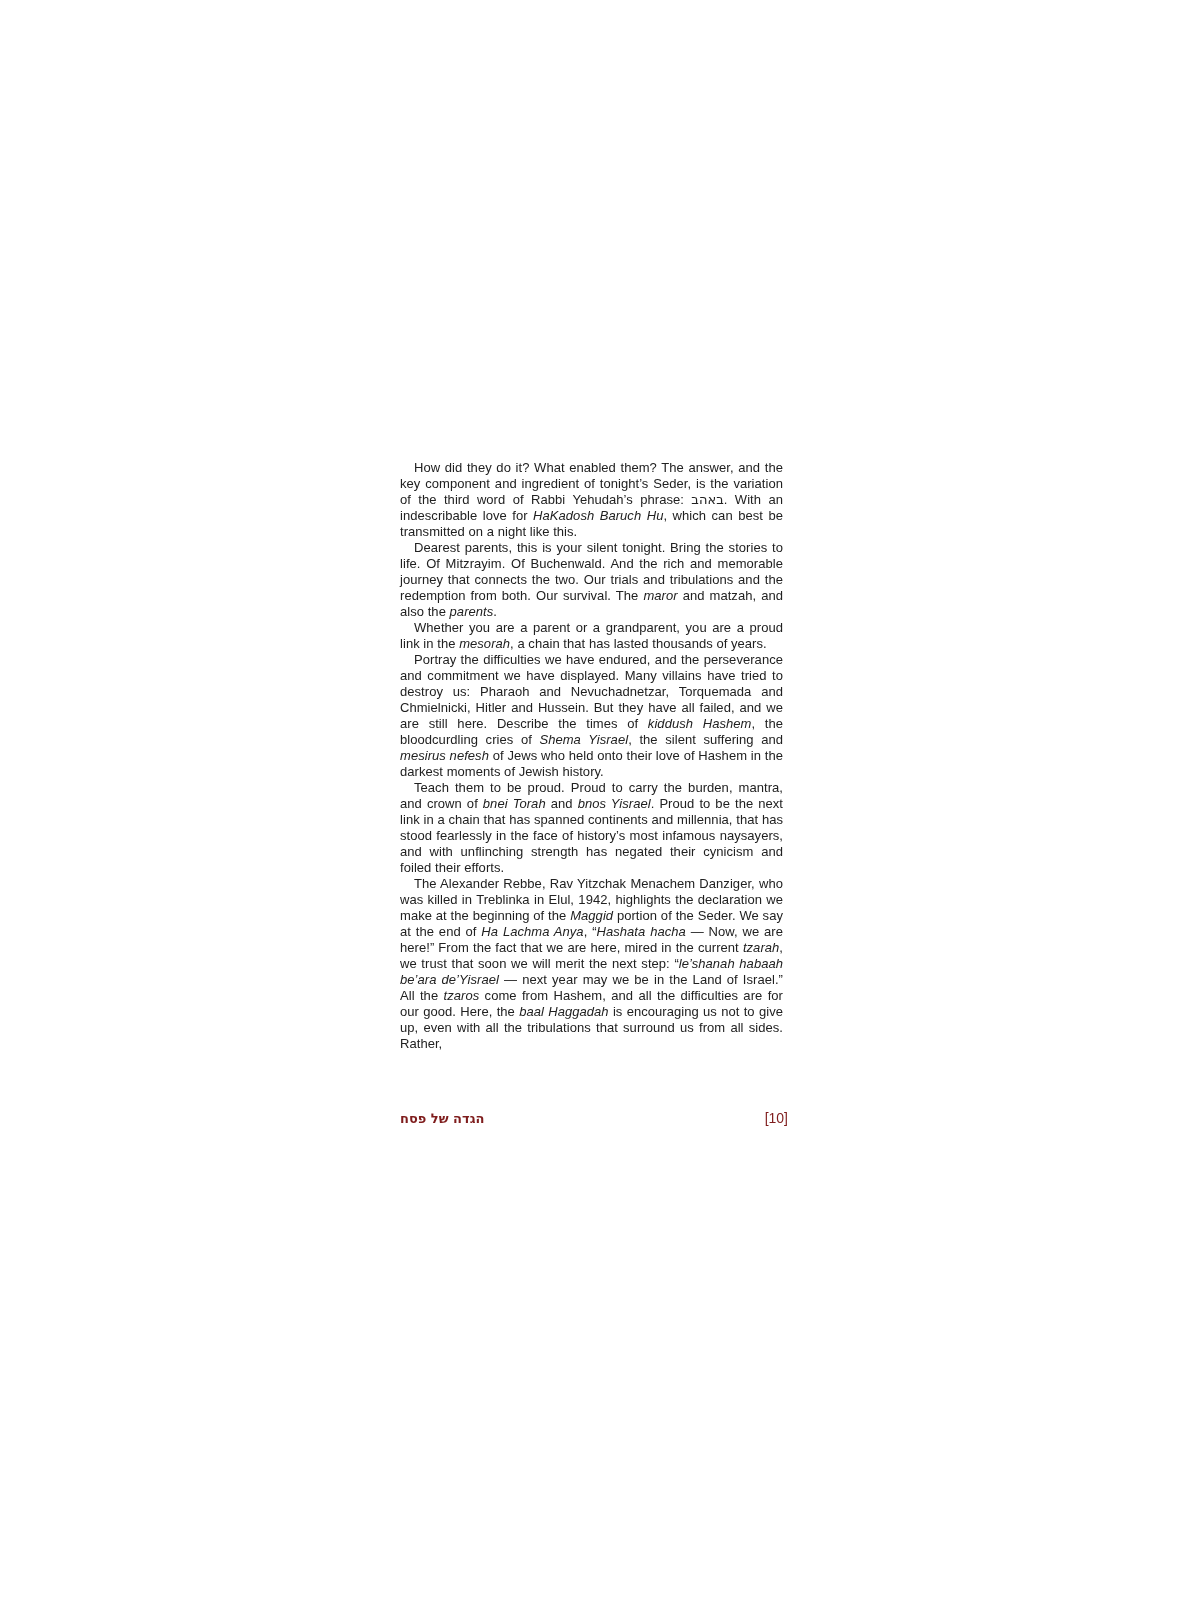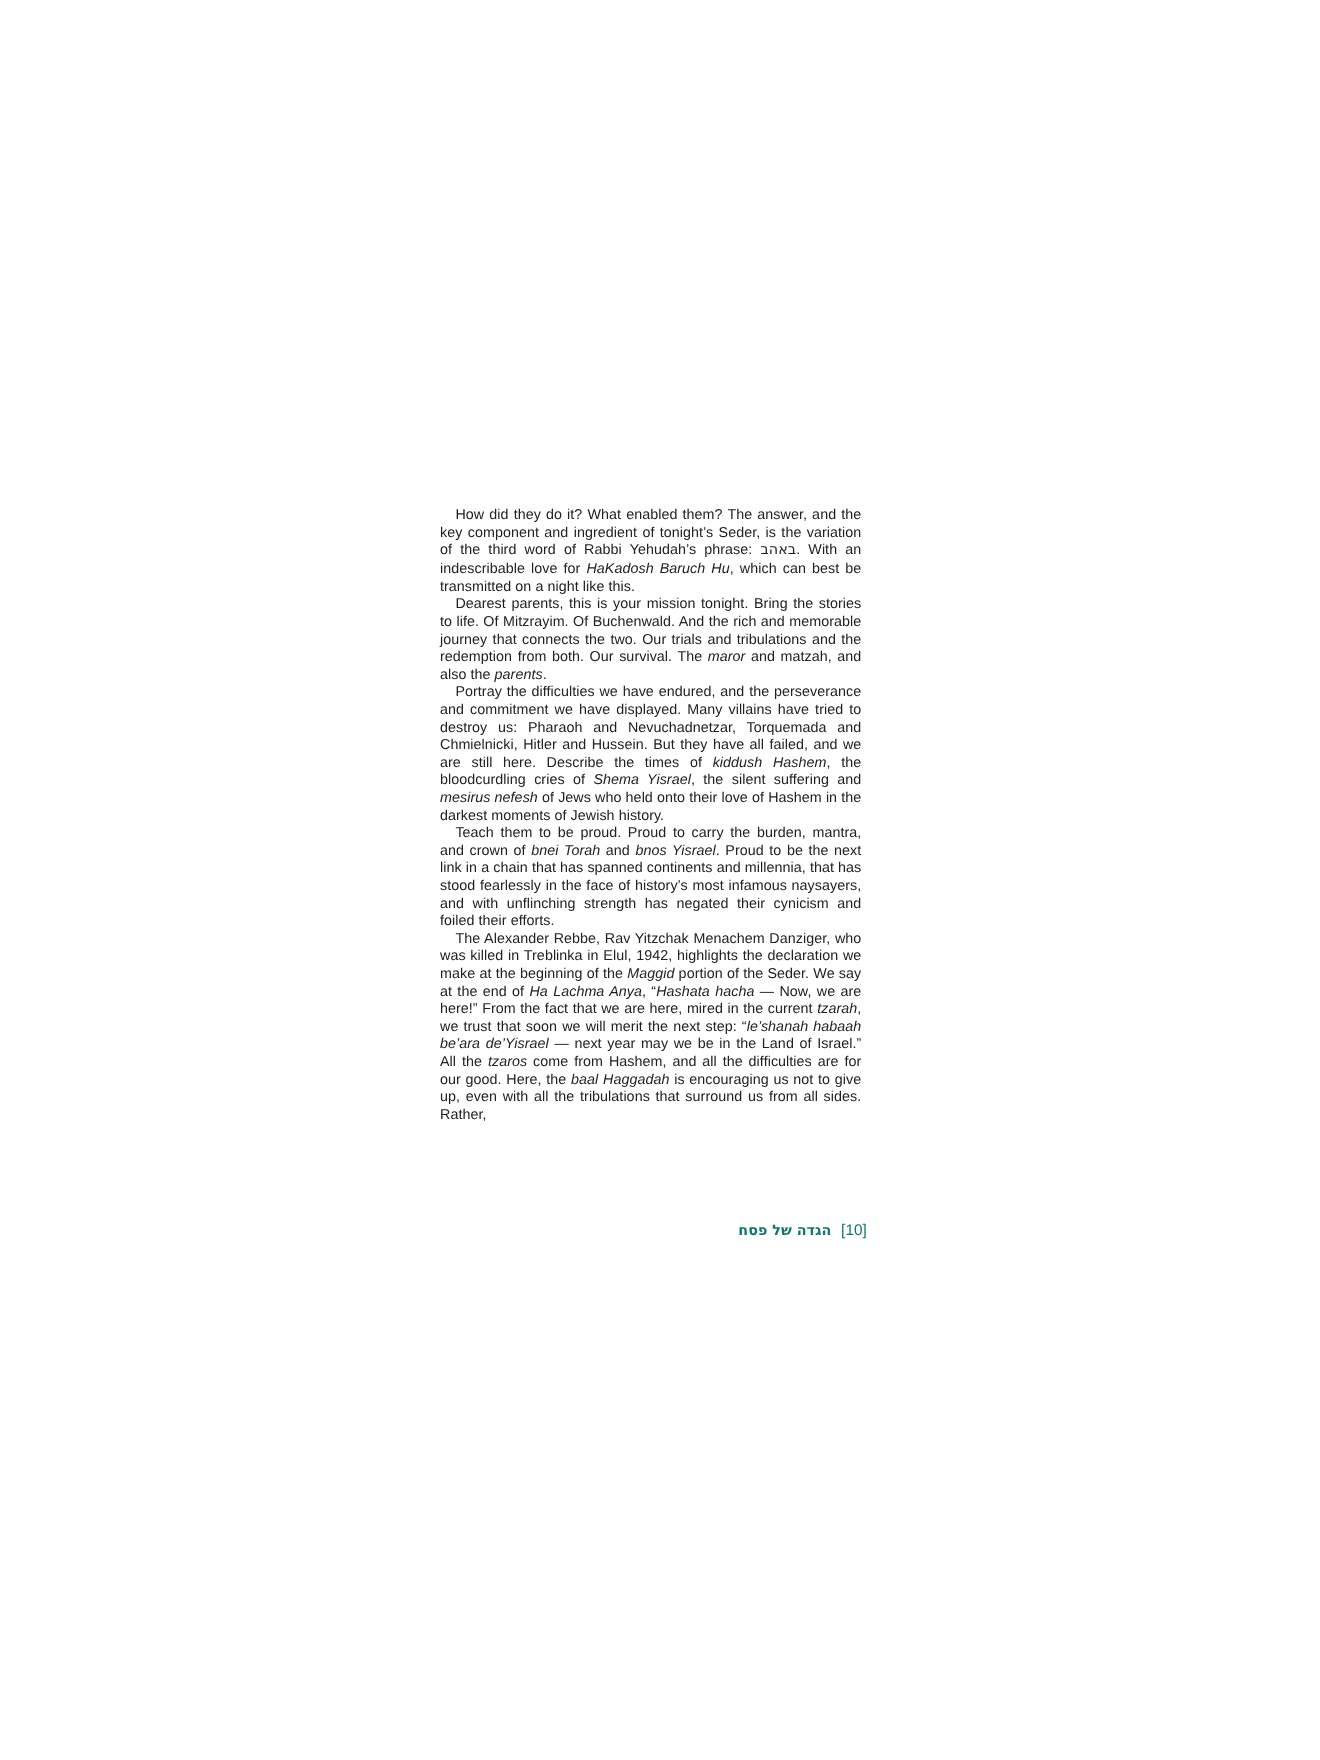--- a/index.html
+++ b/index.html
@@ -38,45 +38,46 @@
   .hebrew-inline {
     font-family: "DejaVu Sans", sans-serif;
     font-style: normal;
   }
   .page-footer {
     position: absolute;
     top: 1110px;
     left: 400px;
     width: 388px;
     display: flex;
-    justify-content: flex-end;
+    justify-content: space-between;
     align-items: baseline;
     gap: 9px;
-    color: #0f766e;
+    color: #7f1d1d;
   }
   .footer-title {
     font-family: "DejaVu Sans", sans-serif;
     font-weight: bold;
     font-size: 13px;
     direction: rtl;
   }
   .footer-page-number {
     font-family: "Liberation Sans", sans-serif;
     font-size: 14px;
     direction: ltr;
   }
 </style>
 </head>
 <body>
 
 <div class="page">
 
   <main class="text-block">
       <p><span>How did they do it? What enabled them? The answer, and the key component and ingredient of tonight’s Seder, is the variation of the third word of Rabbi Yehudah’s phrase: </span><span class="hebrew-inline" dir="rtl">באהב</span><span>. With an indescribable love for </span><i>HaKadosh Baruch Hu</i><span>, which can best be transmitted on a night like this.</span></p>
-      <p><span>Dearest parents, this is your mission tonight. Bring the stories to life. Of Mitzrayim. Of Buchenwald. And the rich and memorable journey that connects the two. Our trials and tribulations and the redemption from both. Our survival. The </span><i>maror</i><span> and matzah, and also the </span><i>parents</i><span>.</span></p>
+      <p><span>Dearest parents, this is your silent tonight. Bring the stories to life. Of Mitzrayim. Of Buchenwald. And the rich and memorable journey that connects the two. Our trials and tribulations and the redemption from both. Our survival. The </span><i>maror</i><span> and matzah, and also the </span><i>parents</i><span>.</span></p>
+      <p><span>Whether you are a parent or a grandparent, you are a proud link in the </span><i>mesorah</i><span>, a chain that has lasted thousands of years.</span></p>
       <p><span>Portray the difficulties we have endured, and the perseverance and commitment we have displayed. Many villains have tried to destroy us: Pharaoh and Nevuchadnetzar, Torquemada and Chmielnicki, Hitler and Hussein. But they have all failed, and we are still here. Describe the times of </span><i>kiddush Hashem</i><span>, the bloodcurdling cries of </span><i>Shema Yisrael</i><span>, the silent suffering and </span><i>mesirus nefesh</i><span> of Jews who held onto their love of Hashem in the darkest moments of Jewish history.</span></p>
       <p><span>Teach them to be proud. Proud to carry the burden, mantra, and crown of </span><i>bnei Torah</i><span> and </span><i>bnos Yisrael</i><span>. Proud to be the next link in a chain that has spanned continents and millennia, that has stood fearlessly in the face of history’s most infamous naysayers, and with unflinching strength has negated their cynicism and foiled their efforts.</span></p>
       <p><span>The Alexander Rebbe, Rav Yitzchak Menachem Danziger, who was killed in Treblinka in Elul, 1942, highlights the declaration we make at the beginning of the </span><i>Maggid</i><span> portion of the Seder. We say at the end of </span><i>Ha Lachma Anya</i><span>, “</span><i>Hashata hacha</i><span> — Now, we are here!” From the fact that we are here, mired in the current </span><i>tzarah</i><span>, we trust that soon we will merit the next step: “</span><i>le’shanah habaah be’ara de’Yisrael</i><span> — next year may we be in the Land of Israel.” All the </span><i>tzaros</i><span> come from Hashem, and all the difficulties are for our good. Here, the </span><i>baal Haggadah</i><span> is encouraging us not to give up, even with all the tribulations that surround us from all sides. Rather,</span></p>
     </main>
 
   <footer class="page-footer">
     <span class="footer-title" dir="rtl">הגדה של פסח</span>
     <span class="footer-page-number" dir="ltr">[10]</span>
   </footer>
 

